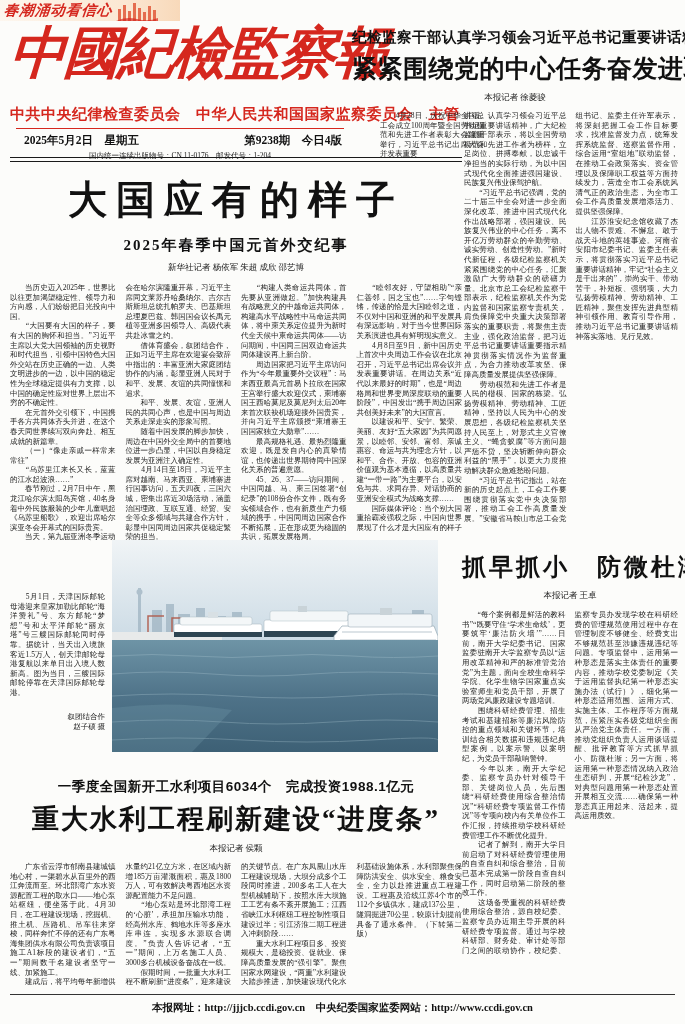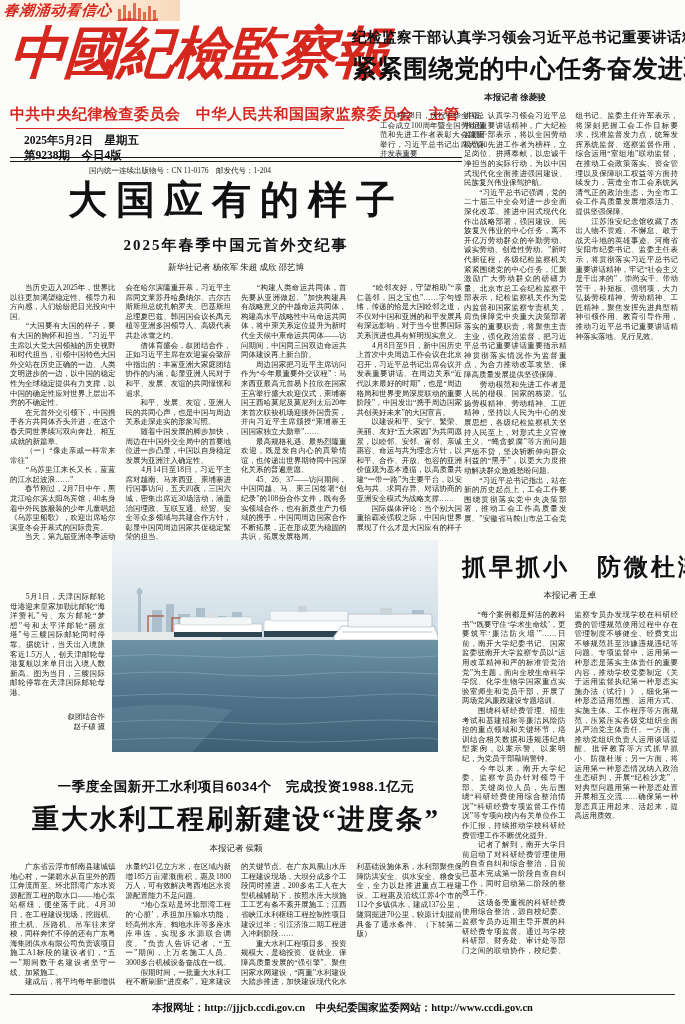--- a/index.html
+++ b/index.html
@@ -11,37 +11,37 @@
   .abs{position:absolute;}
   
   #masthead{left:10px;top:4px;width:340px;height:152px;}
   .paper-title{
     text-align:center;font-weight:bold;font-size:56px;line-height:1.05;
     color:#d5271e;letter-spacing:-2px;margin-top:20px;
     font-style:italic;transform:skewX(-3deg);white-space:nowrap;
   }
   .supervisor{color:#d5271e;font-size:15px;text-align:center;margin-top:22px;letter-spacing:.5px;font-weight:bold;white-space:nowrap;}
   .red-rule{border-top:1px solid #d5271e;margin:4px 6px 0 6px;}
-  .date-row{display:flex;justify-content:space-between;font-size:11.5px;font-weight:bold;padding:4px 8px 0 14px;flex-direction:column;}
+  .date-row{display:flex;justify-content:space-between;font-size:11.5px;font-weight:bold;padding:4px 8px 0 14px;}
   .pub-code{text-align:center;font-size:7.5px;margin-top:3px;color:#222;}
   .double-rule{left:10px;top:157px;width:452px;height:3px;border-top:1px solid #1a1a1a;border-bottom:1px solid #1a1a1a;}
   
   .kicker{font-family:"Liberation Sans",sans-serif;font-weight:bold;text-align:center;}
   .headline{font-weight:bold;text-align:center;white-space:nowrap;}
   .byline{text-align:center;font-size:8.5px;color:#222;}
   .body-text{
     font-size:7.5px;line-height:9.6px;text-align:justify;
     white-space:pre-wrap;overflow:hidden;color:#1c1c1c;
   }
   .cols{column-fill:auto;}
   
   #top-article-head{left:352px;top:28px;width:326px;}
   #top-article-head .kicker{font-size:14.5px;letter-spacing:.5px;white-space:nowrap;}
   #top-article-head .headline{font-size:25px;margin-top:5px;letter-spacing:.5px;}
-  #top-article-head .byline{margin-top:7px;font-weight:bold;}
+  #top-article-head .byline{margin-top:7px;}
   #top-lead{left:354px;top:111px;width:104px;height:49px;margin-left:26px;}
   #right-cols{left:464px;top:111px;width:214px;height:420px;column-count:2;column-gap:9px;}
   
   #main-article{left:10px;top:166px;width:452px;}
   #main-article .headline{
     font-family:"Liberation Sans",sans-serif;font-size:39px;letter-spacing:9px;
     margin-top:7px;
   }
   #main-article .subtitle{text-align:center;font-size:15px;font-weight:bold;letter-spacing:2px;margin-top:9px;}
   #main-article .byline{margin-top:7px;}

